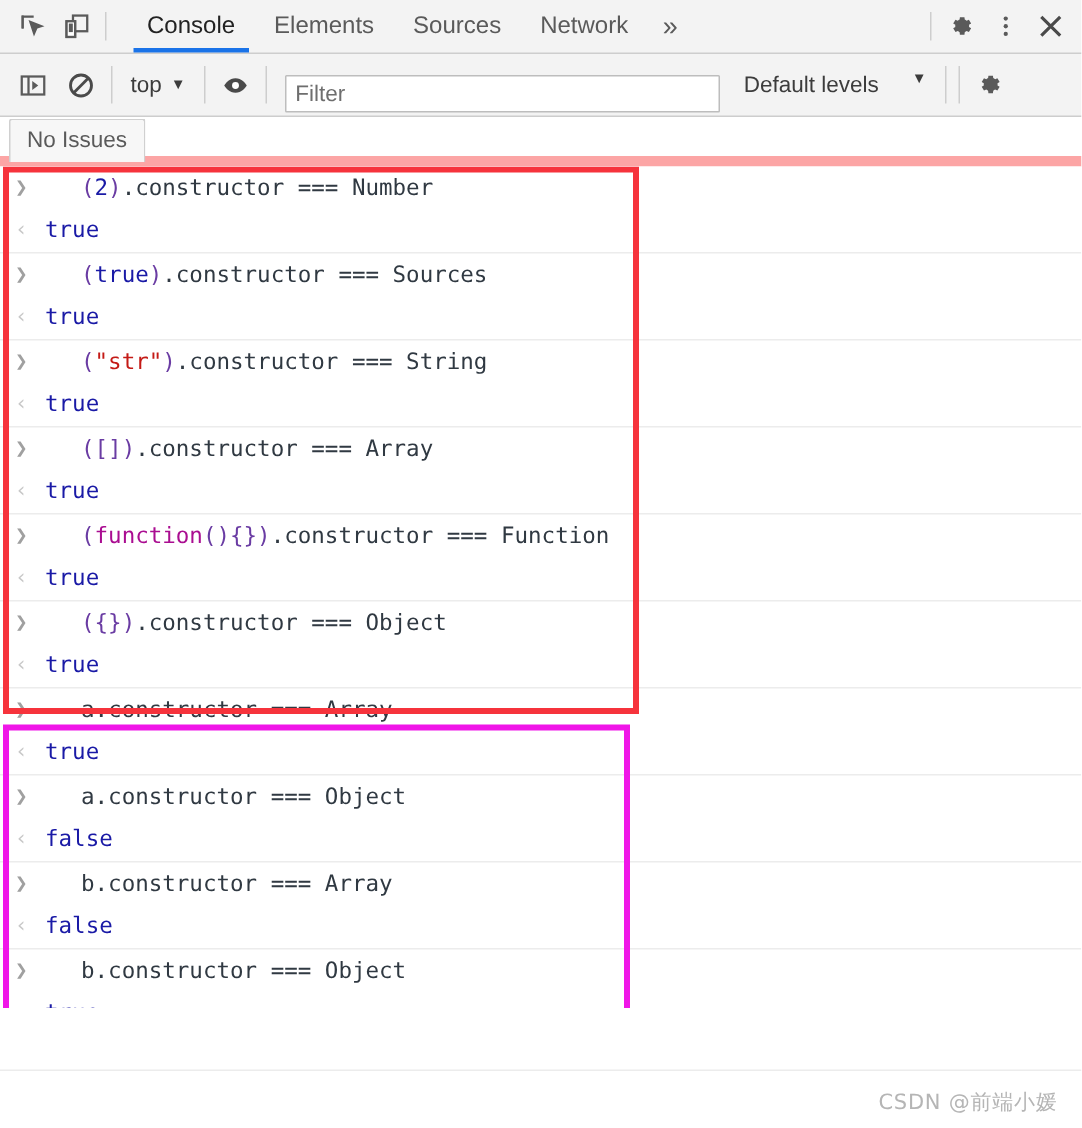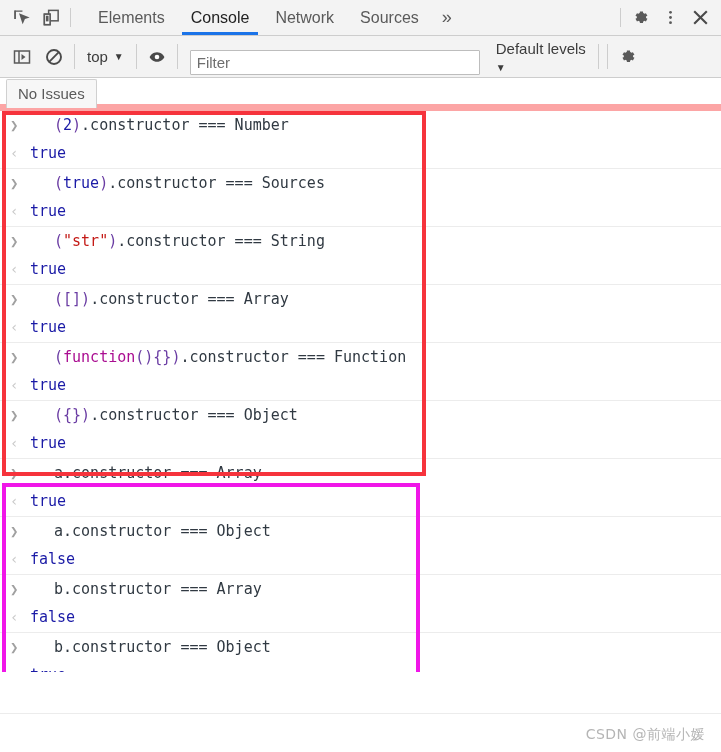--- a/index.html
+++ b/index.html
@@ -133,25 +133,24 @@
     box-sizing: border-box;
     outline: none;
     max-width: 290px;
   }
   .filter-input::placeholder { color: #6e6e6e; }
   .levels {
     font-size: 15px;
     color: #3c3c3c;
     display: flex;
     align-items: flex-start;
-    gap: 6px;
+    gap: 22px;
     padding: 0 8px;
     cursor: pointer;
     white-space: nowrap;
-    flex-direction: column;
   }
 
   
   .issues-bar {
     height: 33px;
     background: #ffffff;
     border-bottom: 7px solid #fca5a5;
     display: flex;
     align-items: center;
     padding-left: 6px;
@@ -263,31 +262,31 @@
         <rect x="7" y="2.5" width="10" height="11" fill="none" stroke="#5a5a5a" stroke-width="1.6"></rect>
         <rect x="2.5" y="6.5" width="6" height="11" fill="none" stroke="#5a5a5a" stroke-width="1.6"></rect>
         <rect x="2.5" y="6.5" width="6" height="11" fill="#ffffff" stroke="#5a5a5a" stroke-width="1.6"></rect>
         <rect x="4.1" y="8.1" width="2.8" height="6" fill="#5a5a5a"></rect>
       </svg>
     </div>
     <div class="vsep"></div>
   </div>
 
   <div class="tabs">
+    <div class="tab active">
+        <span>Console</span>
+      </div>
     <div class="tab">
         <span>Elements</span>
       </div>
-    <div class="tab active">
-        <span>Console</span>
+    <div class="tab">
+        <span>Sources</span>
       </div>
     <div class="tab">
         <span>Network</span>
-      </div>
-    <div class="tab">
-        <span>Sources</span>
       </div>
     <div class="tab-more">»</div>
   </div>
 
   <div class="tb-right">
     <div class="vsep"></div>
     <div class="tb-icon">
       <svg width="19" height="19" viewBox="0 0 20 20">
         <path fill="#5a5a5a" d="M10 6.6a3.4 3.4 0 1 0 0 6.8 3.4 3.4 0 0 0 0-6.8zm0 5.2a1.8 1.8 0 1 1 0-3.6 1.8 1.8 0 0 1 0 3.6z"></path>
         <path fill="#5a5a5a" d="M17.3 11.4l-1.5-.9c.1-.5.1-1 0-1.5l1.5-.9-1.6-2.7-1.6.7a5.9 5.9 0 0 0-1.3-.8l-.2-1.7H9.4l-.2 1.7c-.5.2-.9.4-1.3.8l-1.6-.7-1.6 2.7 1.5.9c-.1.5-.1 1 0 1.5l-1.5.9 1.6 2.7 1.6-.7c.4.3.8.6 1.3.8l.2 1.7h3.2l.2-1.7c.5-.2.9-.5 1.3-.8l1.6.7 1.6-2.7z"></path>

